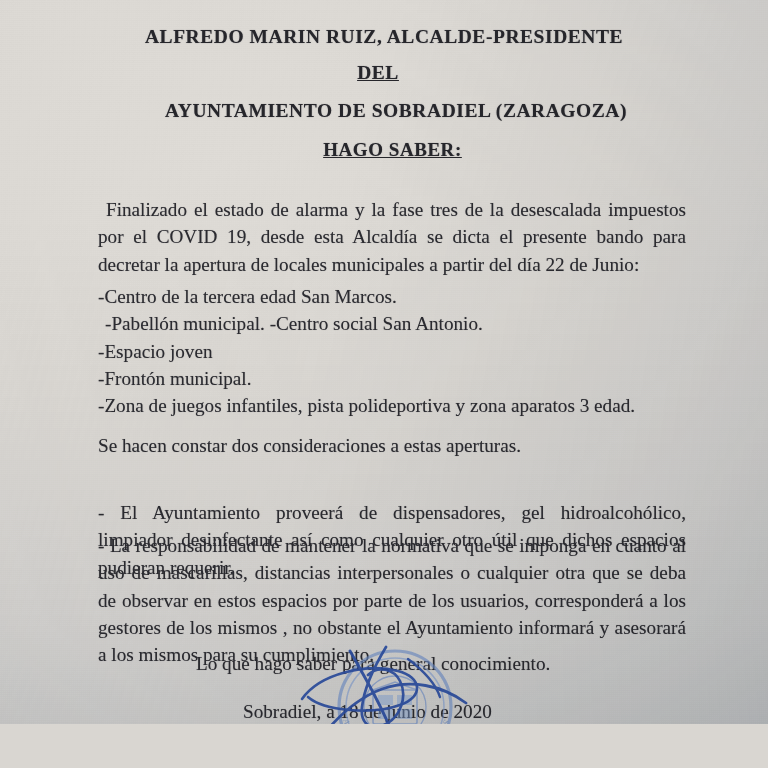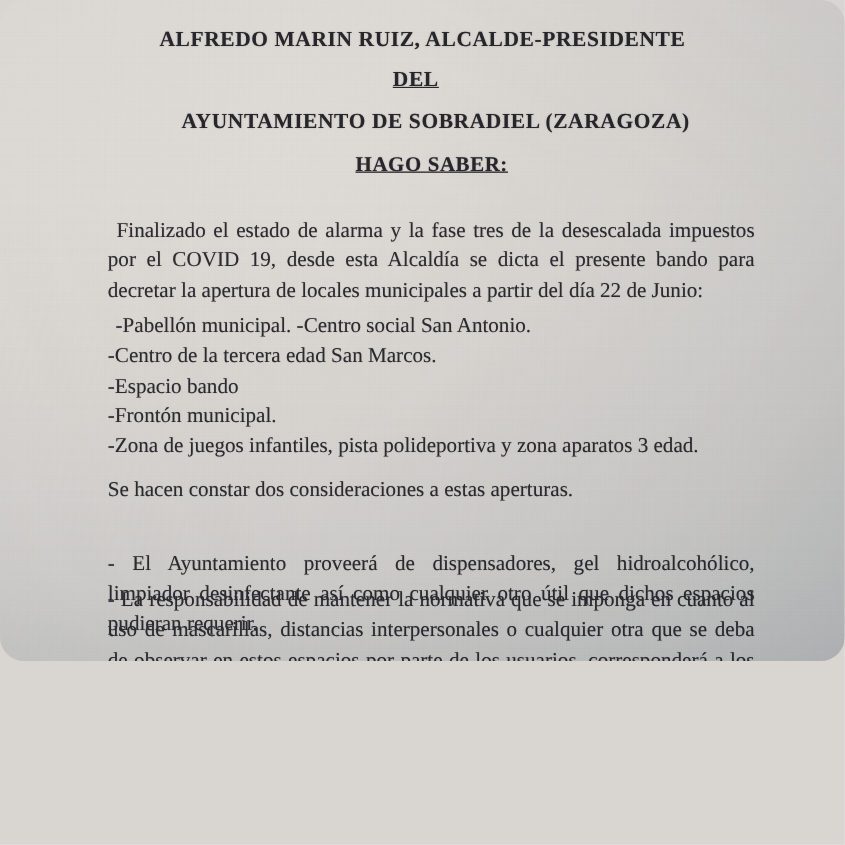--- a/index.html
+++ b/index.html
@@ -12,30 +12,29 @@
     height: 768px;
     overflow: hidden;
     font-family: "Liberation Serif", "DejaVu Serif", serif;
     background: #d9d6d1;
   }
 
   
   #page {
     position: relative;
     width: 768px;
-    height: 601px;
+    height: 724px;
     overflow: hidden;
     background:
       radial-gradient(125% 105% at 30% 22%,
           #dedbd6 0%,
           #dbd8d3 38%,
           #d4d2cf 66%,
           #c9c9c8 88%,
           #c2c3c4 100%);
-    border-radius: 22px;
   }
   
   #page::after {
     content: "";
     position: absolute;
     inset: 0;
     pointer-events: none;
     background:
       linear-gradient(102deg, rgba(255,255,255,0.16) 0%, rgba(255,255,255,0) 42%,
                       rgba(150,158,166,0.13) 84%, rgba(140,150,160,0.20) 100%),
@@ -136,23 +135,23 @@
   <div id="content">
 
     <div class="heading" id="h-name">ALFREDO MARIN RUIZ, ALCALDE-PRESIDENTE</div>
     <div class="heading" id="h-del">DEL</div>
     <div class="heading" id="h-ayto">AYUNTAMIENTO DE SOBRADIEL (ZARAGOZA)</div>
     <div class="heading" id="h-hago">HAGO SABER:</div>
 
     <div class="body-block justify" id="p-intro">Finalizado el estado de alarma y la fase tres de la desescalada impuestos por el COVID 19, desde esta Alcaldía se dicta el presente bando para decretar la apertura de locales municipales a partir del día 22 de Junio:</div>
 
     <div class="body-block" id="list">
+      <div class="list-line">-Centro de la tercera edad San Marcos.</div>
       <div class="list-line first">-Pabellón municipal. -Centro social San Antonio.</div>
-      <div class="list-line">-Centro de la tercera edad San Marcos.</div>
-      <div class="list-line">-Espacio bando</div>
+      <div class="list-line">-Espacio joven</div>
       <div class="list-line">-Frontón municipal.</div>
       <div class="list-line">-Zona de juegos infantiles, pista polideportiva y zona aparatos 3 edad.</div>
     </div>
 
     <div class="body-block" id="p-consid">Se hacen constar dos consideraciones a estas aperturas.</div>
     <div class="body-block justify" id="p-item1">- El Ayuntamiento proveerá de dispensadores, gel hidroalcohólico, limpiador desinfectante así como cualquier otro útil que dichos espacios pudieran requerir.</div>
     <div class="body-block justify" id="p-item2">- La responsabilidad de mantener la normativa que se imponga en cuanto al uso de mascarillas, distancias interpersonales o cualquier otra que se deba de observar en estos espacios por parte de los usuarios, corresponderá a los gestores de los mismos , no obstante el Ayuntamiento informará y asesorará a los mismos para su cumplimiento.</div>
 
     <div class="closing" id="c-saber">Lo que hago saber para general conocimiento.</div>
     <div class="closing" id="c-place">Sobradiel, a 18 de junio de 2020</div>

